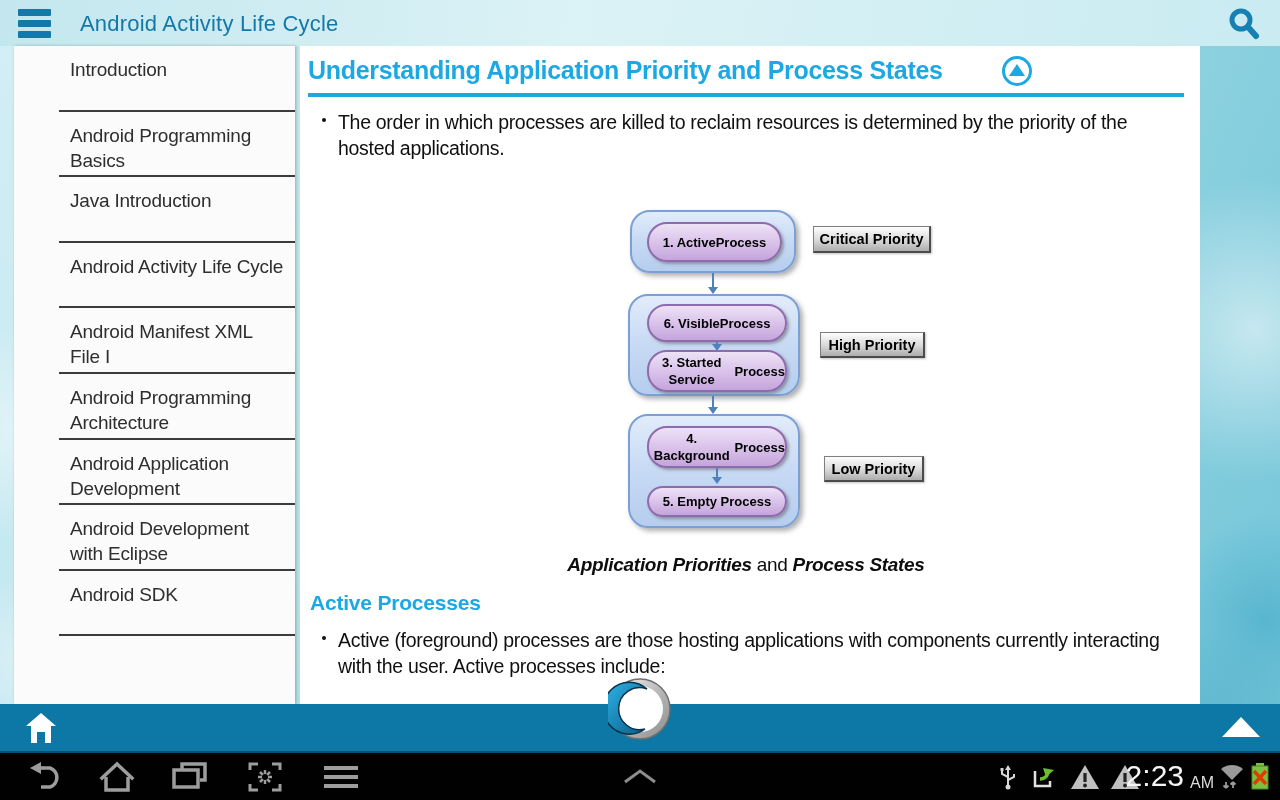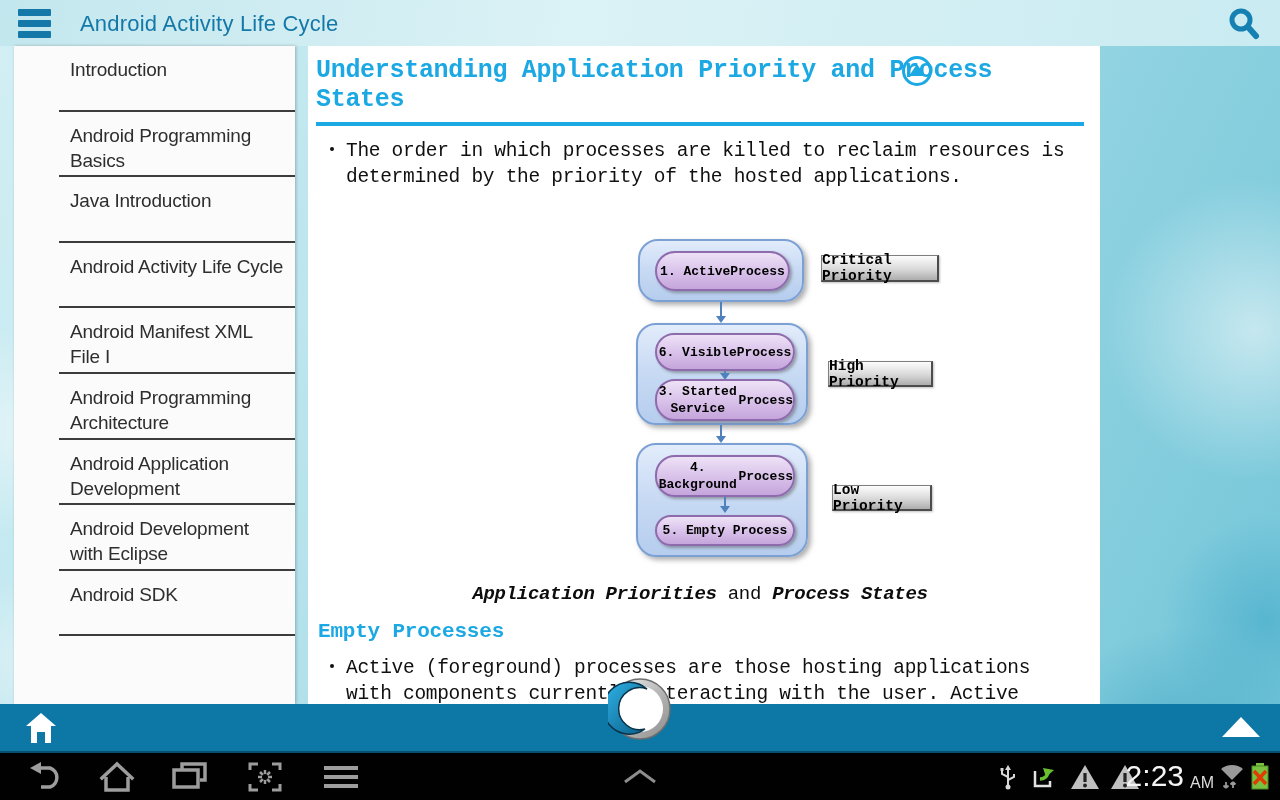--- a/index.html
+++ b/index.html
@@ -25,22 +25,22 @@
   .app-title { position:absolute; left:80px; top:11px; font-size:22px; color:#1478a8; letter-spacing:.2px; }
   .search-btn { position:absolute; right:18px; top:6px; width:36px; height:36px; cursor:pointer; }
 
   
   .sidebar { position:absolute; left:14px; top:46px; width:281px; height:658px;
     background:#fbfbfb; overflow:hidden; box-shadow:1px 0 3px rgba(0,0,0,.25);padding-left:45px; }
   .side-item { height:65.6px; padding:11px 10px 0 11px; border-bottom:2px solid #3c3c3c;
     font-size:19px; line-height:25px; color:#2e2e2e; letter-spacing:-.2px; cursor:pointer; }
 
   
-  .content { position:absolute; left:308px; top:46px; width:792px; height:658px;
-    background:#ffffff; overflow:hidden; padding:0 16px 0 8px;font-family:Liberation Mono, monospace; }
+  .content { position:absolute; left:300px; top:46px; width:900px; height:658px;
+    background:#ffffff; overflow:hidden; padding:0 16px 0 8px; }
   .heading-row { position:relative; margin-top:8px; padding:2px 0 8px 0;
     border-bottom:4px solid #1ba8e3; }
   .main-heading { color:#1ba8e3; font-size:25px; font-weight:bold; letter-spacing:-.3px; }
   .scroll-top { position:absolute; right:152px; top:2px; width:30px; height:30px;
     border:3px solid #1ba8e3; border-radius:50%; cursor:pointer;
     display:flex; align-items:center; justify-content:center; }
   .scroll-top .tri { width:0; height:0; border-left:8px solid transparent;
     border-right:8px solid transparent; border-bottom:12px solid #1ba8e3; margin-top:-2px; }
 
   .bullet { display:flex; margin:12px 0 0 14px; font-size:19.5px; line-height:26px;
@@ -170,21 +170,21 @@
         <span>5. Empty Process</span>
       </div>
     </div>
     <div class="prio" style="left:516px; top:249px; width:100px; height:26px;">Low Priority</div>
   </div>
 
   <div class="caption">
     <span class="bi">Application Priorities</span><span> and </span><span class="bi">Process States</span>
   </div>
 
-  <div class="subheading">Empty Processes</div>
+  <div class="subheading">Active Processes</div>
 
   <div class="bullet">
     <span class="dot"></span>
     <span class="txt">Active (foreground) processes are those hosting applications with components currently interacting with the user. Active processes include:</span>
   </div>
 </div>
 
 <div class="bottombar">
   <div class="home-btn">
     <svg width="34" height="34" viewBox="0 0 34 34">

